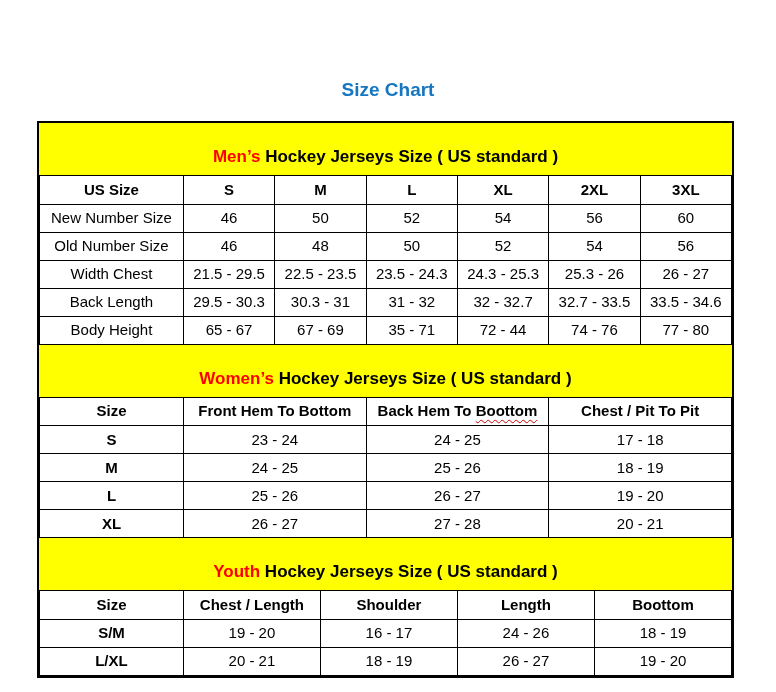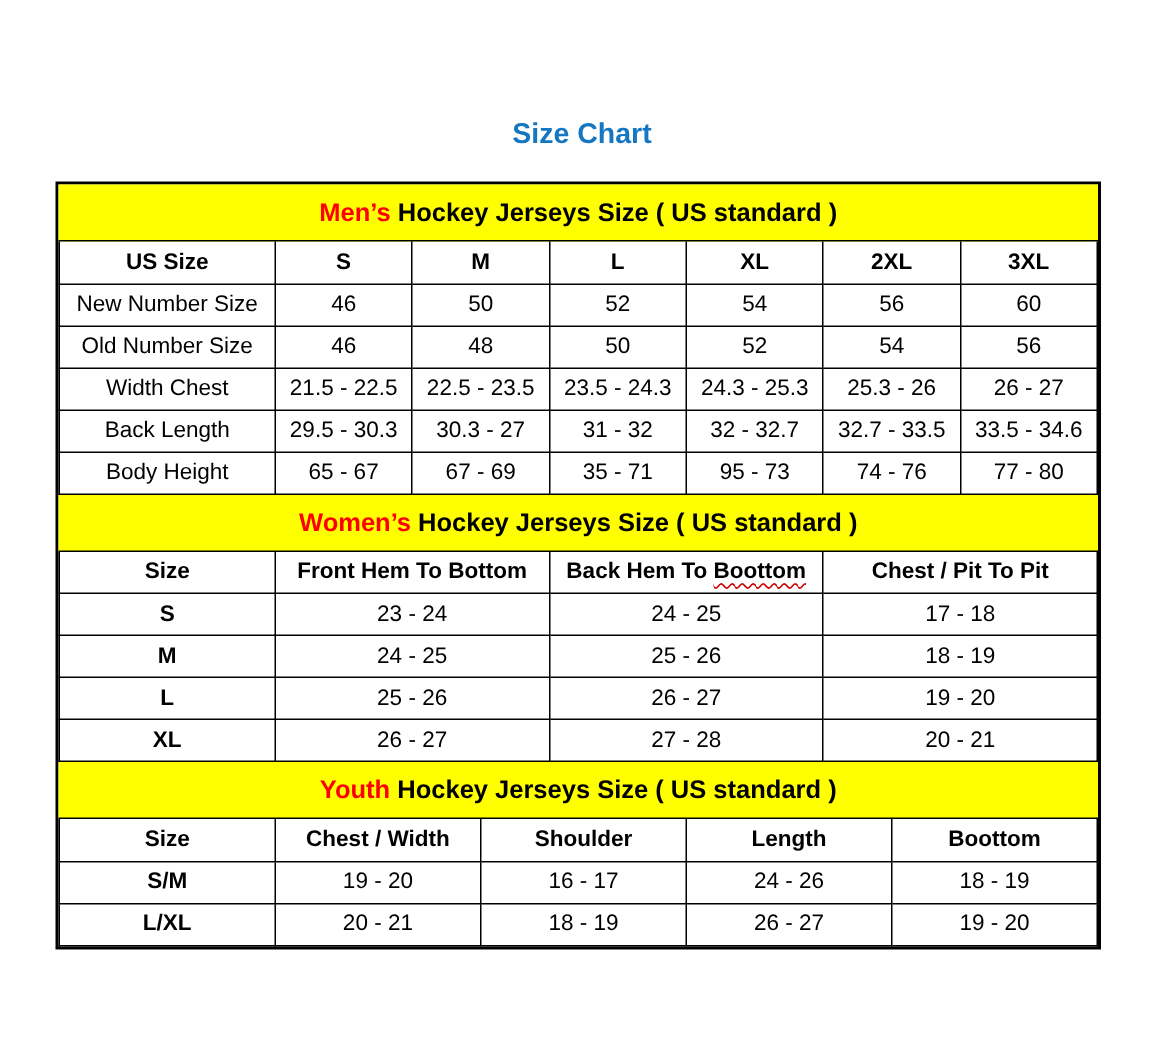--- a/index.html
+++ b/index.html
@@ -19,21 +19,21 @@
     color:var(--title-blue,#1576c1);font-size:19px;font-weight:bold;letter-spacing:0px;
   }
   .chart{
     margin-left:37px;width:697px;border:2px solid var(--line-black,#000);
     background:#fff;
   }
   .band{
     background:var(--band-yellow,#ffff00);
     border-bottom:1px solid var(--line-black,#000);
     text-align:center;font-weight:bold;font-size:17px;
-    padding:9px 0 8px 0;
+    padding:24px 0 8px 0;
   }
   .band .accent{color:var(--accent-red,#ff0000);}
   .band + table tr:first-child th{border-top:none;}
   table{width:100%;border-collapse:collapse;table-layout:fixed;}
   table:not(:last-child) tr:last-child td{border-bottom:1px solid var(--line-black,#000);}
   th,td{
     border:1px solid var(--line-black,#000);
     text-align:center;vertical-align:middle;
     font-size:15px;padding:0 2px;height:28px;line-height:1.2;
   }
@@ -94,42 +94,42 @@
         <td class="rowlabel">Old Number Size</td>
         <td>46</td>
         <td>48</td>
         <td>50</td>
         <td>52</td>
         <td>54</td>
         <td>56</td>
       </tr>
       <tr>
         <td class="rowlabel">Width Chest</td>
-        <td>21.5 - 22.5</td>
+        <td>21.5 - 29.5</td>
         <td>22.5 - 23.5</td>
         <td>23.5 - 24.3</td>
         <td>24.3 - 25.3</td>
         <td>25.3 - 26</td>
         <td>26 - 27</td>
       </tr>
       <tr>
         <td class="rowlabel">Back Length</td>
         <td>29.5 - 30.3</td>
-        <td>30.3 - 27</td>
+        <td>30.3 - 31</td>
         <td>31 - 32</td>
         <td>32 - 32.7</td>
         <td>32.7 - 33.5</td>
         <td>33.5 - 34.6</td>
       </tr>
       <tr>
         <td class="rowlabel">Body Height</td>
         <td>65 - 67</td>
         <td>67 - 69</td>
         <td>35 - 71</td>
-        <td>95 - 73</td>
+        <td>72 - 44</td>
         <td>74 - 76</td>
         <td>77 - 80</td>
       </tr>
     </tbody>
   </table>
 
   <div class="band"><span class="accent">Women’s</span><span> Hockey Jerseys Size ( US standard )</span></div>
   <table class="women-table">
     <colgroup>
         <col class="c-label">
@@ -176,21 +176,21 @@
     <colgroup>
         <col class="c-label">
         <col class="c-data">
         <col class="c-data">
         <col class="c-data">
         <col class="c-data">
       </colgroup>
     <tbody>
       <tr>
         <th>Size</th>
-        <th>Chest / Width</th>
+        <th>Chest / Length</th>
         <th>Shoulder</th>
         <th>Length</th>
         <th>Boottom</th>
       </tr>
       <tr>
         <td class="rowlabel bold">S/M</td>
         <td>19 - 20</td>
         <td>16 - 17</td>
         <td>24 - 26</td>
         <td>18 - 19</td>

